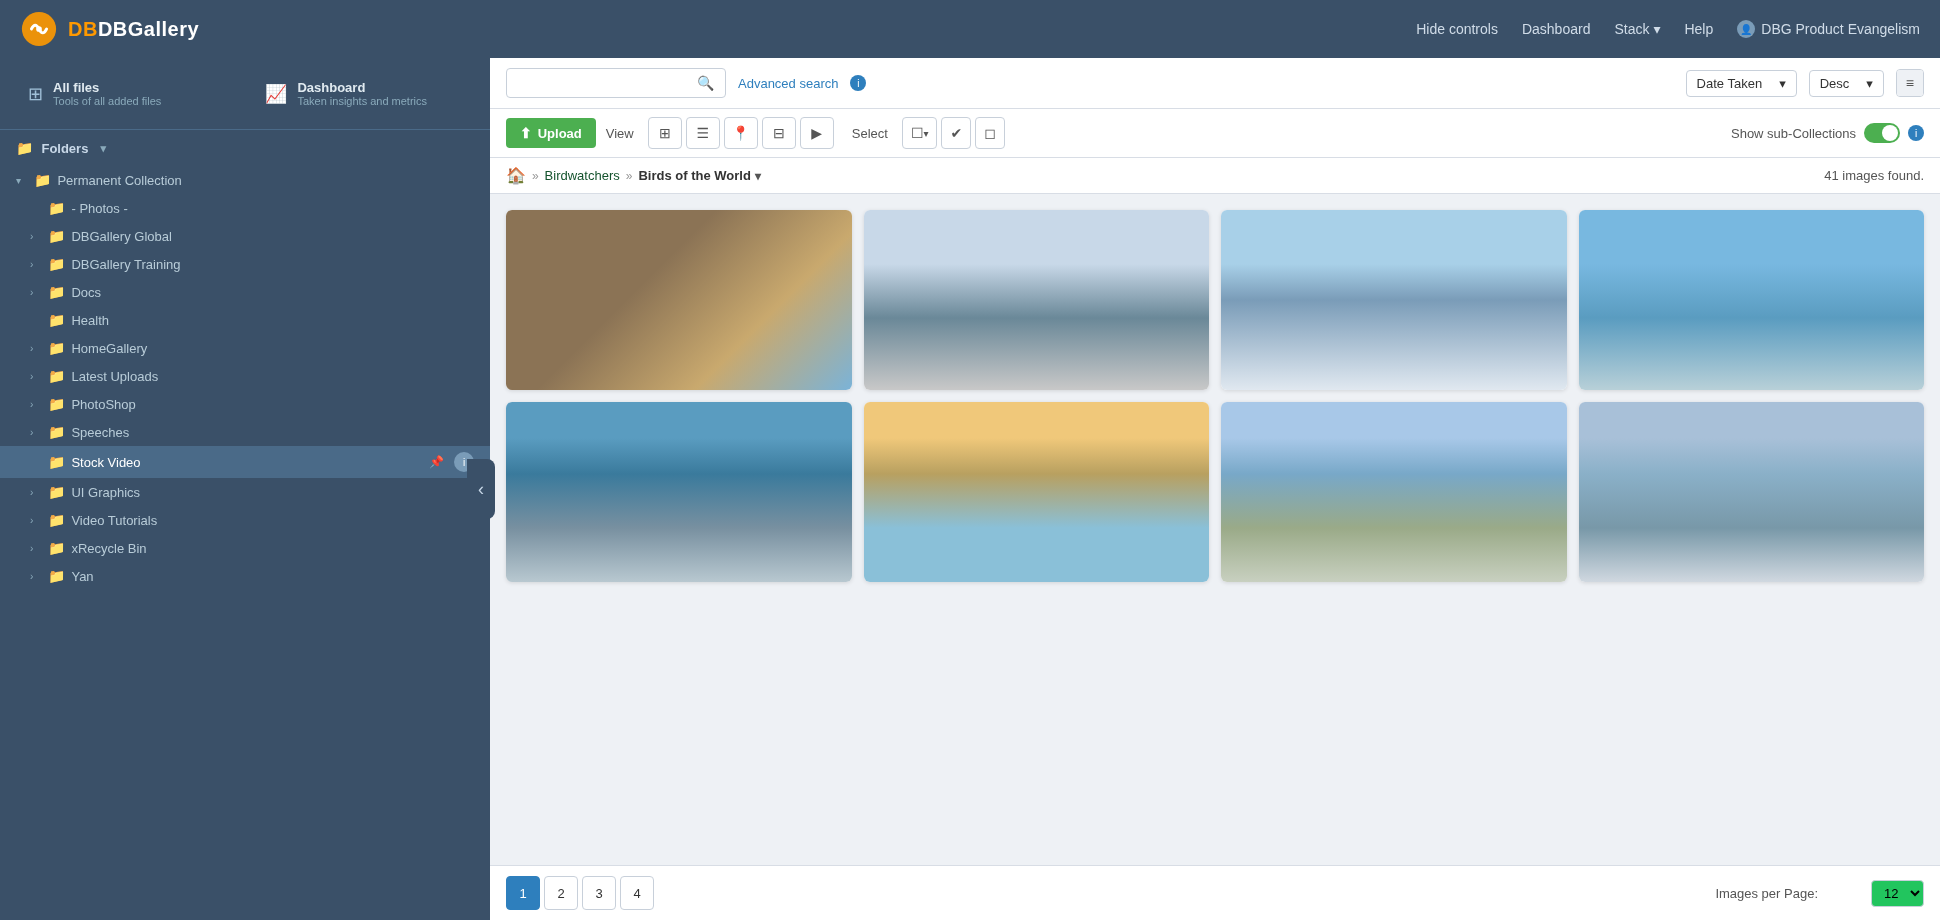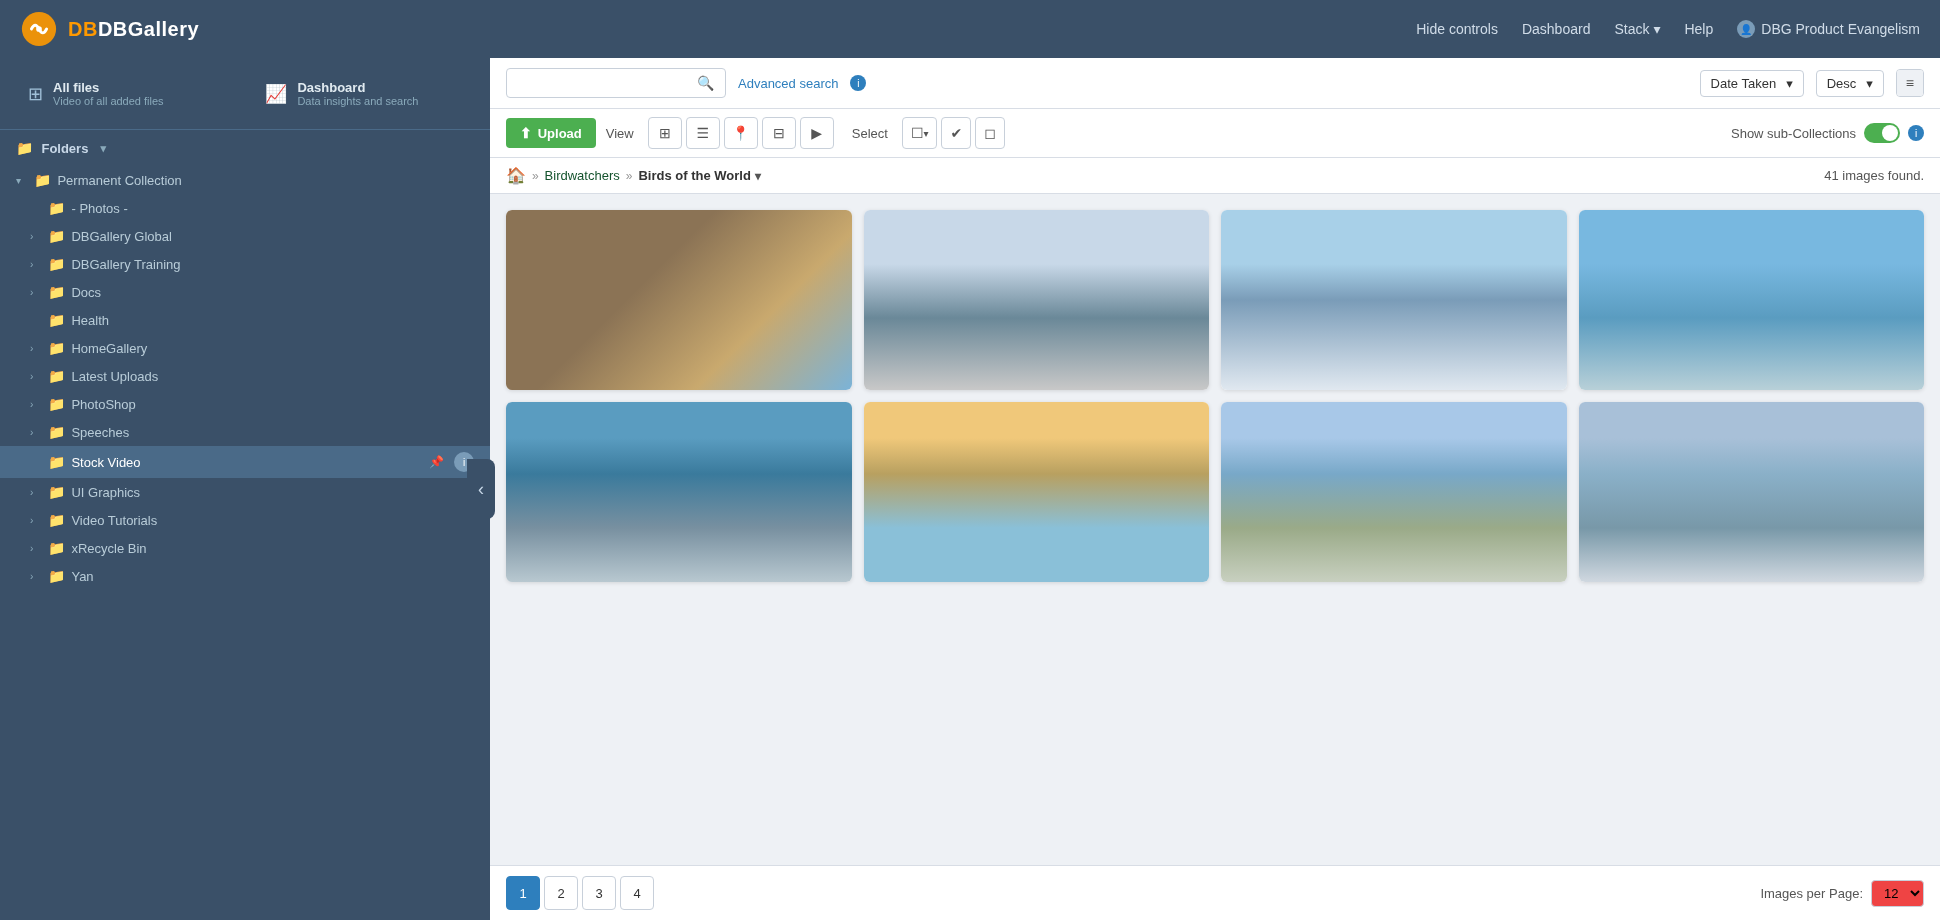--- a/index.html
+++ b/index.html
@@ -124,21 +124,21 @@
     }
     .search-bar input {
       border: none; outline: none; font-size: 13px; color: #333;
       width: 100%;
     }
     .search-icon { color: #666; font-size: 14px; cursor: pointer; }
     .advanced-search { font-size: 13px; color: #2e7fbd; cursor: pointer; text-decoration: none; display: flex; align-items: center; gap: 12px; }
     .info-icon { display: inline-flex; align-items: center; justify-content: center; width: 16px; height: 16px; border-radius: 50%; background: #2e7fbd; color: #fff; font-size: 10px; }
     .toolbar-spacer { flex: 1; }
     .sort-dropdown {
-      display: flex; gap: 10px;
+      display: flex; gap: 17px;
       border: 1px solid #c8d0da; border-radius: 4px;
       padding: 5px 10px; background: #fff; cursor: pointer; font-size: 13px; color: #333;
     }
     .grid-toggle { display: flex; border: 1px solid #c8d0da; border-radius: 4px; overflow: hidden; }
     .grid-toggle-btn {
       padding: 5px 9px; background: #fff; cursor: pointer; font-size: 14px; color: #555;
       border: none; border-right: 1px solid #c8d0da;
     }
     .grid-toggle-btn:last-child { border-right: none; }
     .grid-toggle-btn.active { background: #eef1f5; }
@@ -241,21 +241,21 @@
     .page-btns { display: flex; gap: 4px; }
     .page-btn {
       width: 34px; height: 34px; border: 1px solid #c8d0da; border-radius: 4px;
       background: #fff; cursor: pointer; font-size: 13px; color: #333;
       display: flex; align-items: center; justify-content: center;
     }
     .page-btn.active { background: #2e7fbd; color: #fff; border-color: #2e7fbd; }
     .per-page { display: flex; align-items: center; gap: 8px; font-size: 13px; color: #555; }
     .per-page-select {
       border: 1px solid #c8d0da; border-radius: 4px; padding: 4px 8px;
-      font-size: 13px; background: #ef4444; cursor: pointer;
+      font-size: 13px; background: #22c55e; cursor: pointer; margin-left: 45px;
     }
 
     
     .sidebar-scroll { flex: 1; overflow-y: auto; }
     .sidebar-scroll::-webkit-scrollbar { width: 4px; }
     .sidebar-scroll::-webkit-scrollbar-thumb { background: #5a7898; border-radius: 2px; }
 
     
     .layout-wrapper { display: flex; flex: 1; overflow: hidden; position: relative; }
 
@@ -305,28 +305,28 @@
 
 <div class="layout-wrapper">
 
   <aside class="sidebar">
 
     <div class="sidebar-top-actions">
       <div class="sidebar-action">
         <div class="sidebar-action-icon">⊞</div>
         <div class="sidebar-action-text">
           <div class="sidebar-action-title">All files</div>
-          <div class="sidebar-action-sub">Video of all added files</div>
+          <div class="sidebar-action-sub">Tools of all added files</div>
         </div>
       </div>
       <div class="sidebar-action">
         <div class="sidebar-action-icon">📈</div>
         <div class="sidebar-action-text">
           <div class="sidebar-action-title">Dashboard</div>
-          <div class="sidebar-action-sub">Data insights and search</div>
+          <div class="sidebar-action-sub">Taken insights and metrics</div>
         </div>
       </div>
     </div>
 
     <div class="folders-header">
       <span class="folder-icon-sm">📁</span>
       <span>Folders</span>
       <span style="font-size:11px;margin-left:4px;color:#8aaabb">▾</span>
     </div>
 

